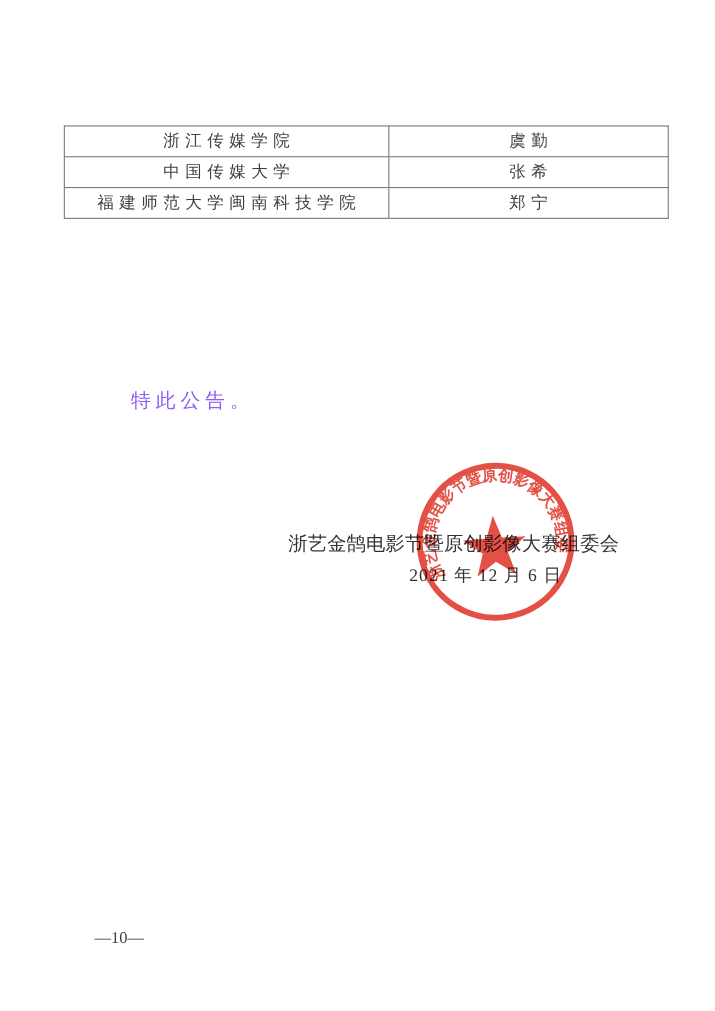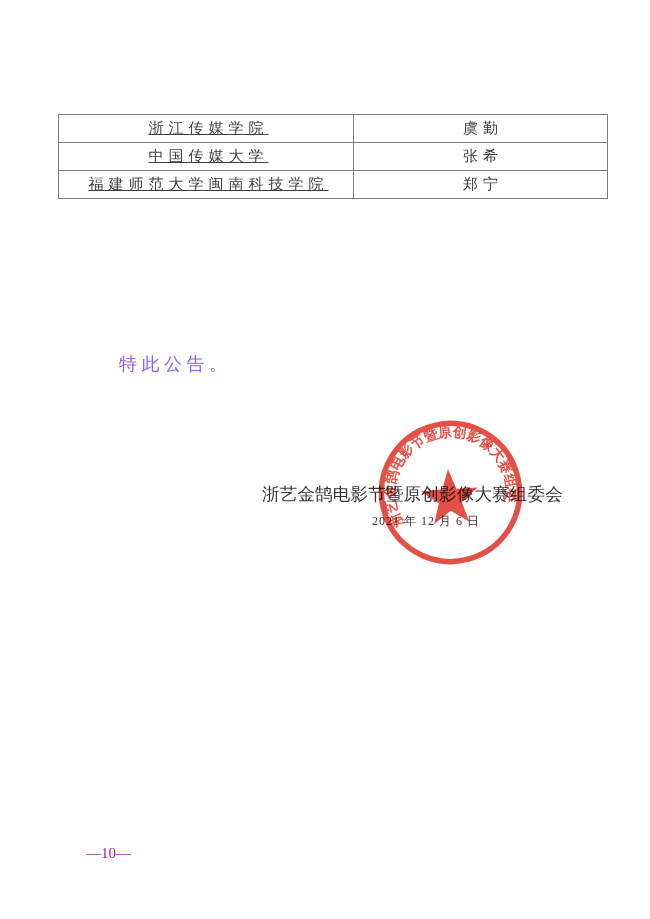--- a/index.html
+++ b/index.html
@@ -32,21 +32,21 @@
     text-align: center;
     vertical-align: middle;
     font-size: 15px;
     letter-spacing: 5px;
     text-indent: 5px; 
     color: #3f3f3f;
     padding: 0;
     overflow: hidden;
     white-space: nowrap;
   }
-  td.col-school { width: 294px; text-decoration: underline; }
+  td.col-school { width: 294px; }
   td.col-name   { width: 253px; }
 
   
   .closing {
     position: absolute;
     left: 119px;
     top: 352px;
     font-size: 18px;
     letter-spacing: 4.5px;
     color: #8b5cf6;
@@ -57,31 +57,31 @@
     top: 482px;
     font-size: 17.5px;
     letter-spacing: 0.2px;
     color: #333333;
     white-space: nowrap;
   }
   .date-line {
     position: absolute;
     left: 372px;
     top: 513px;
-    font-size: 12px;
+    font-size: 16px;
     letter-spacing: 1px;
     color: #333333;
     white-space: nowrap;
   }
   .page-number {
     position: absolute;
     left: 86px;
     top: 845px;
     font-size: 15px;
-    color: #a21caf;
+    color: #404040;
   }
 
   
   .seal {
     position: absolute;
     left: 368px;
     top: 410px;
     width: 165px;
     height: 165px;
     mix-blend-mode: multiply;

